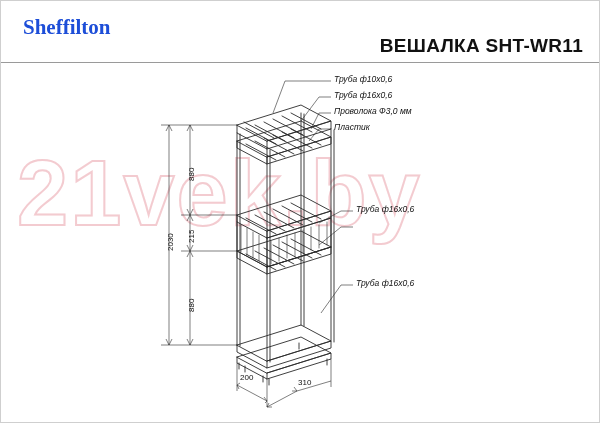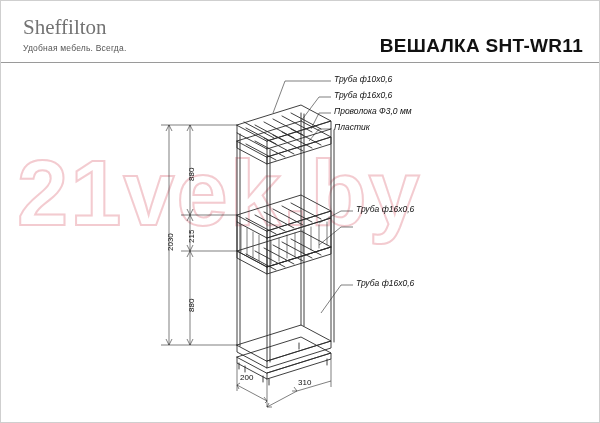--- a/index.html
+++ b/index.html
@@ -21,21 +21,21 @@
   .header{
     position:absolute;left:0;top:0;width:600px;height:62px;
     box-sizing:border-box;
     border-bottom:1px solid #9a9a9a;
     background:#fff;
   }
   .brand{
     position:absolute;left:22px;top:14px;
   }
   .brand-name{
-    font-size:21px;font-weight:normal;color:#737373;letter-spacing:0px;
+    font-size:21px;font-weight:bold;color:#1d4ed8;letter-spacing:0px;
     font-family:"Liberation Serif", serif;
   }
   .brand-tag{
     margin-top:3px;
     font-size:8.5px;color:#555;letter-spacing:0.2px;
   }
   .header-title{
     position:absolute;right:18px;top:22px;
     font-size:19px;font-weight:bold;color:#111;
     letter-spacing:0.3px;
@@ -83,21 +83,20 @@
   }
 </style>
 </head>
 <body>
 
 <div class="page">
 
   <div class="header">
     <div class="brand">
       <div class="brand-name">Sheffilton</div>
-      <div class="brand-tag">Удобная мебель. Всегда.</div>
     </div>
     <div class="header-title">ВЕШАЛКА SHT-WR11</div>
   </div>
 
   <div class="wm">
     <div class="wm-text">21vek.by</div>
   </div>
 
   <div class="canvas">
     <svg width="600" height="360" viewBox="0 0 600 360" xmlns="http://www.w3.org/2000/svg">

